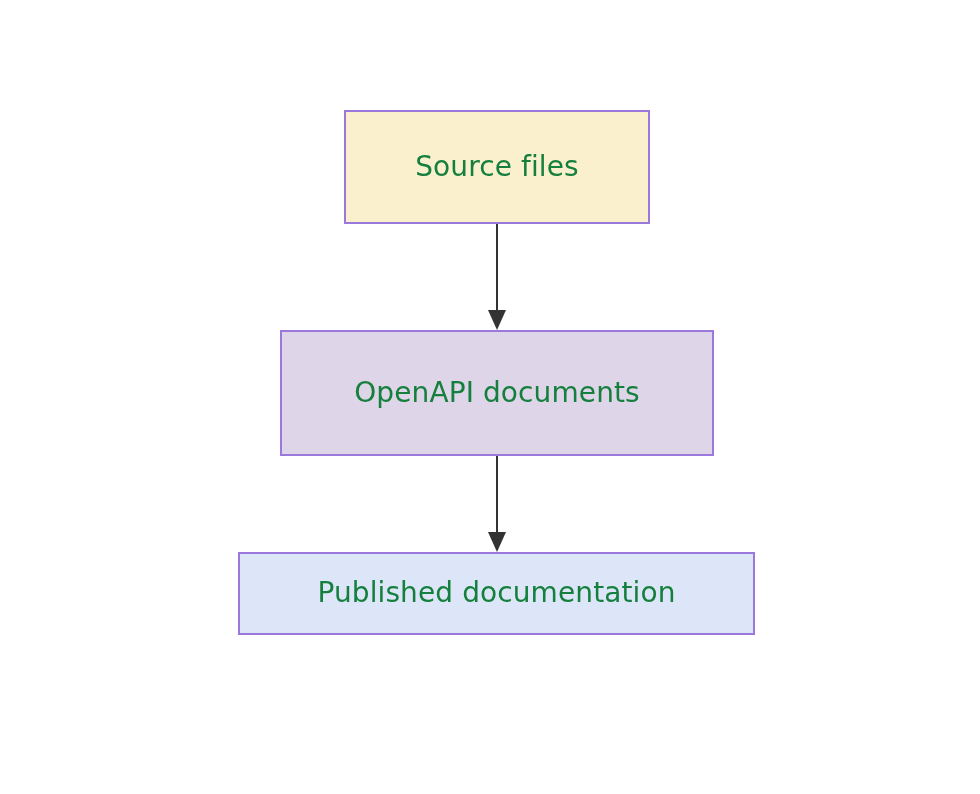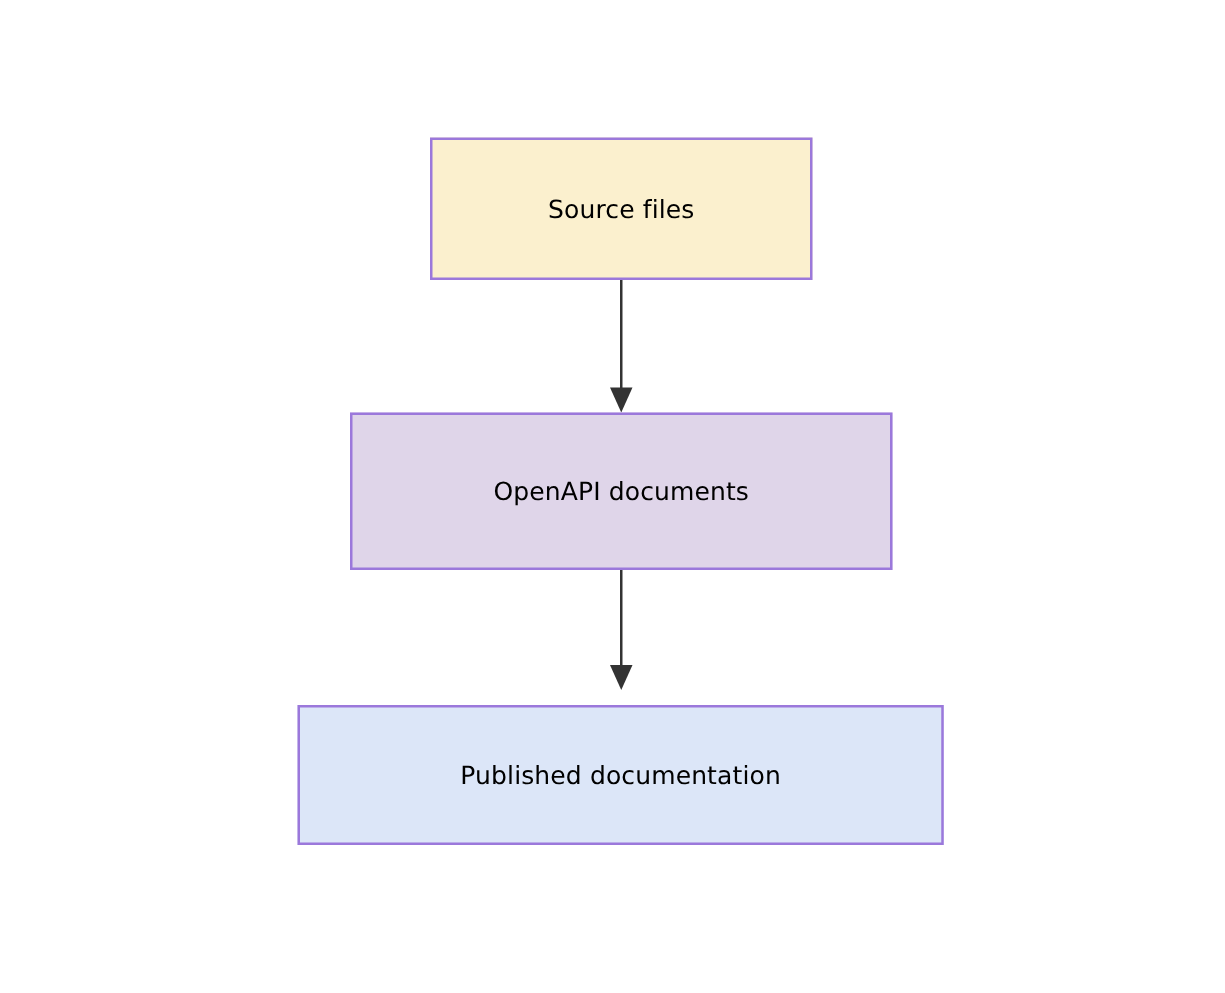--- a/index.html
+++ b/index.html
@@ -24,23 +24,23 @@
     position: absolute;
     box-sizing: border-box;
     border-style: solid;
     border-width: 2px;
     display: flex;
     align-items: center;
     justify-content: center;
     text-align: center;
   }
   .node-label {
-    font-size: 20px;
+    font-size: 28px;
     line-height: 1.1;
-    color: #000000;
+    color: #15803d;
     letter-spacing: 0.1px;
     white-space: nowrap;
     text-align: center;
   }
   #node-source-files {
     left: 344px;
     top: 110px;
     width: 306px;
     height: 114px;
     background: #fbf0ce;
@@ -49,23 +49,23 @@
   #node-openapi-documents {
     left: 280px;
     top: 330px;
     width: 434px;
     height: 126px;
     background: #dfd5e9;
     border-color: #9b78db;
   }
   #node-published-documentation {
     left: 238px;
-    top: 564px;
+    top: 552px;
     width: 517px;
-    height: 112px;
+    height: 83px;
     background: #dce6f8;
     border-color: #9b78db;
   }
   .edge-svg {
     position: absolute;
     left: 0;
     top: 0;
     width: 980px;
     height: 794px;
     overflow: visible;

